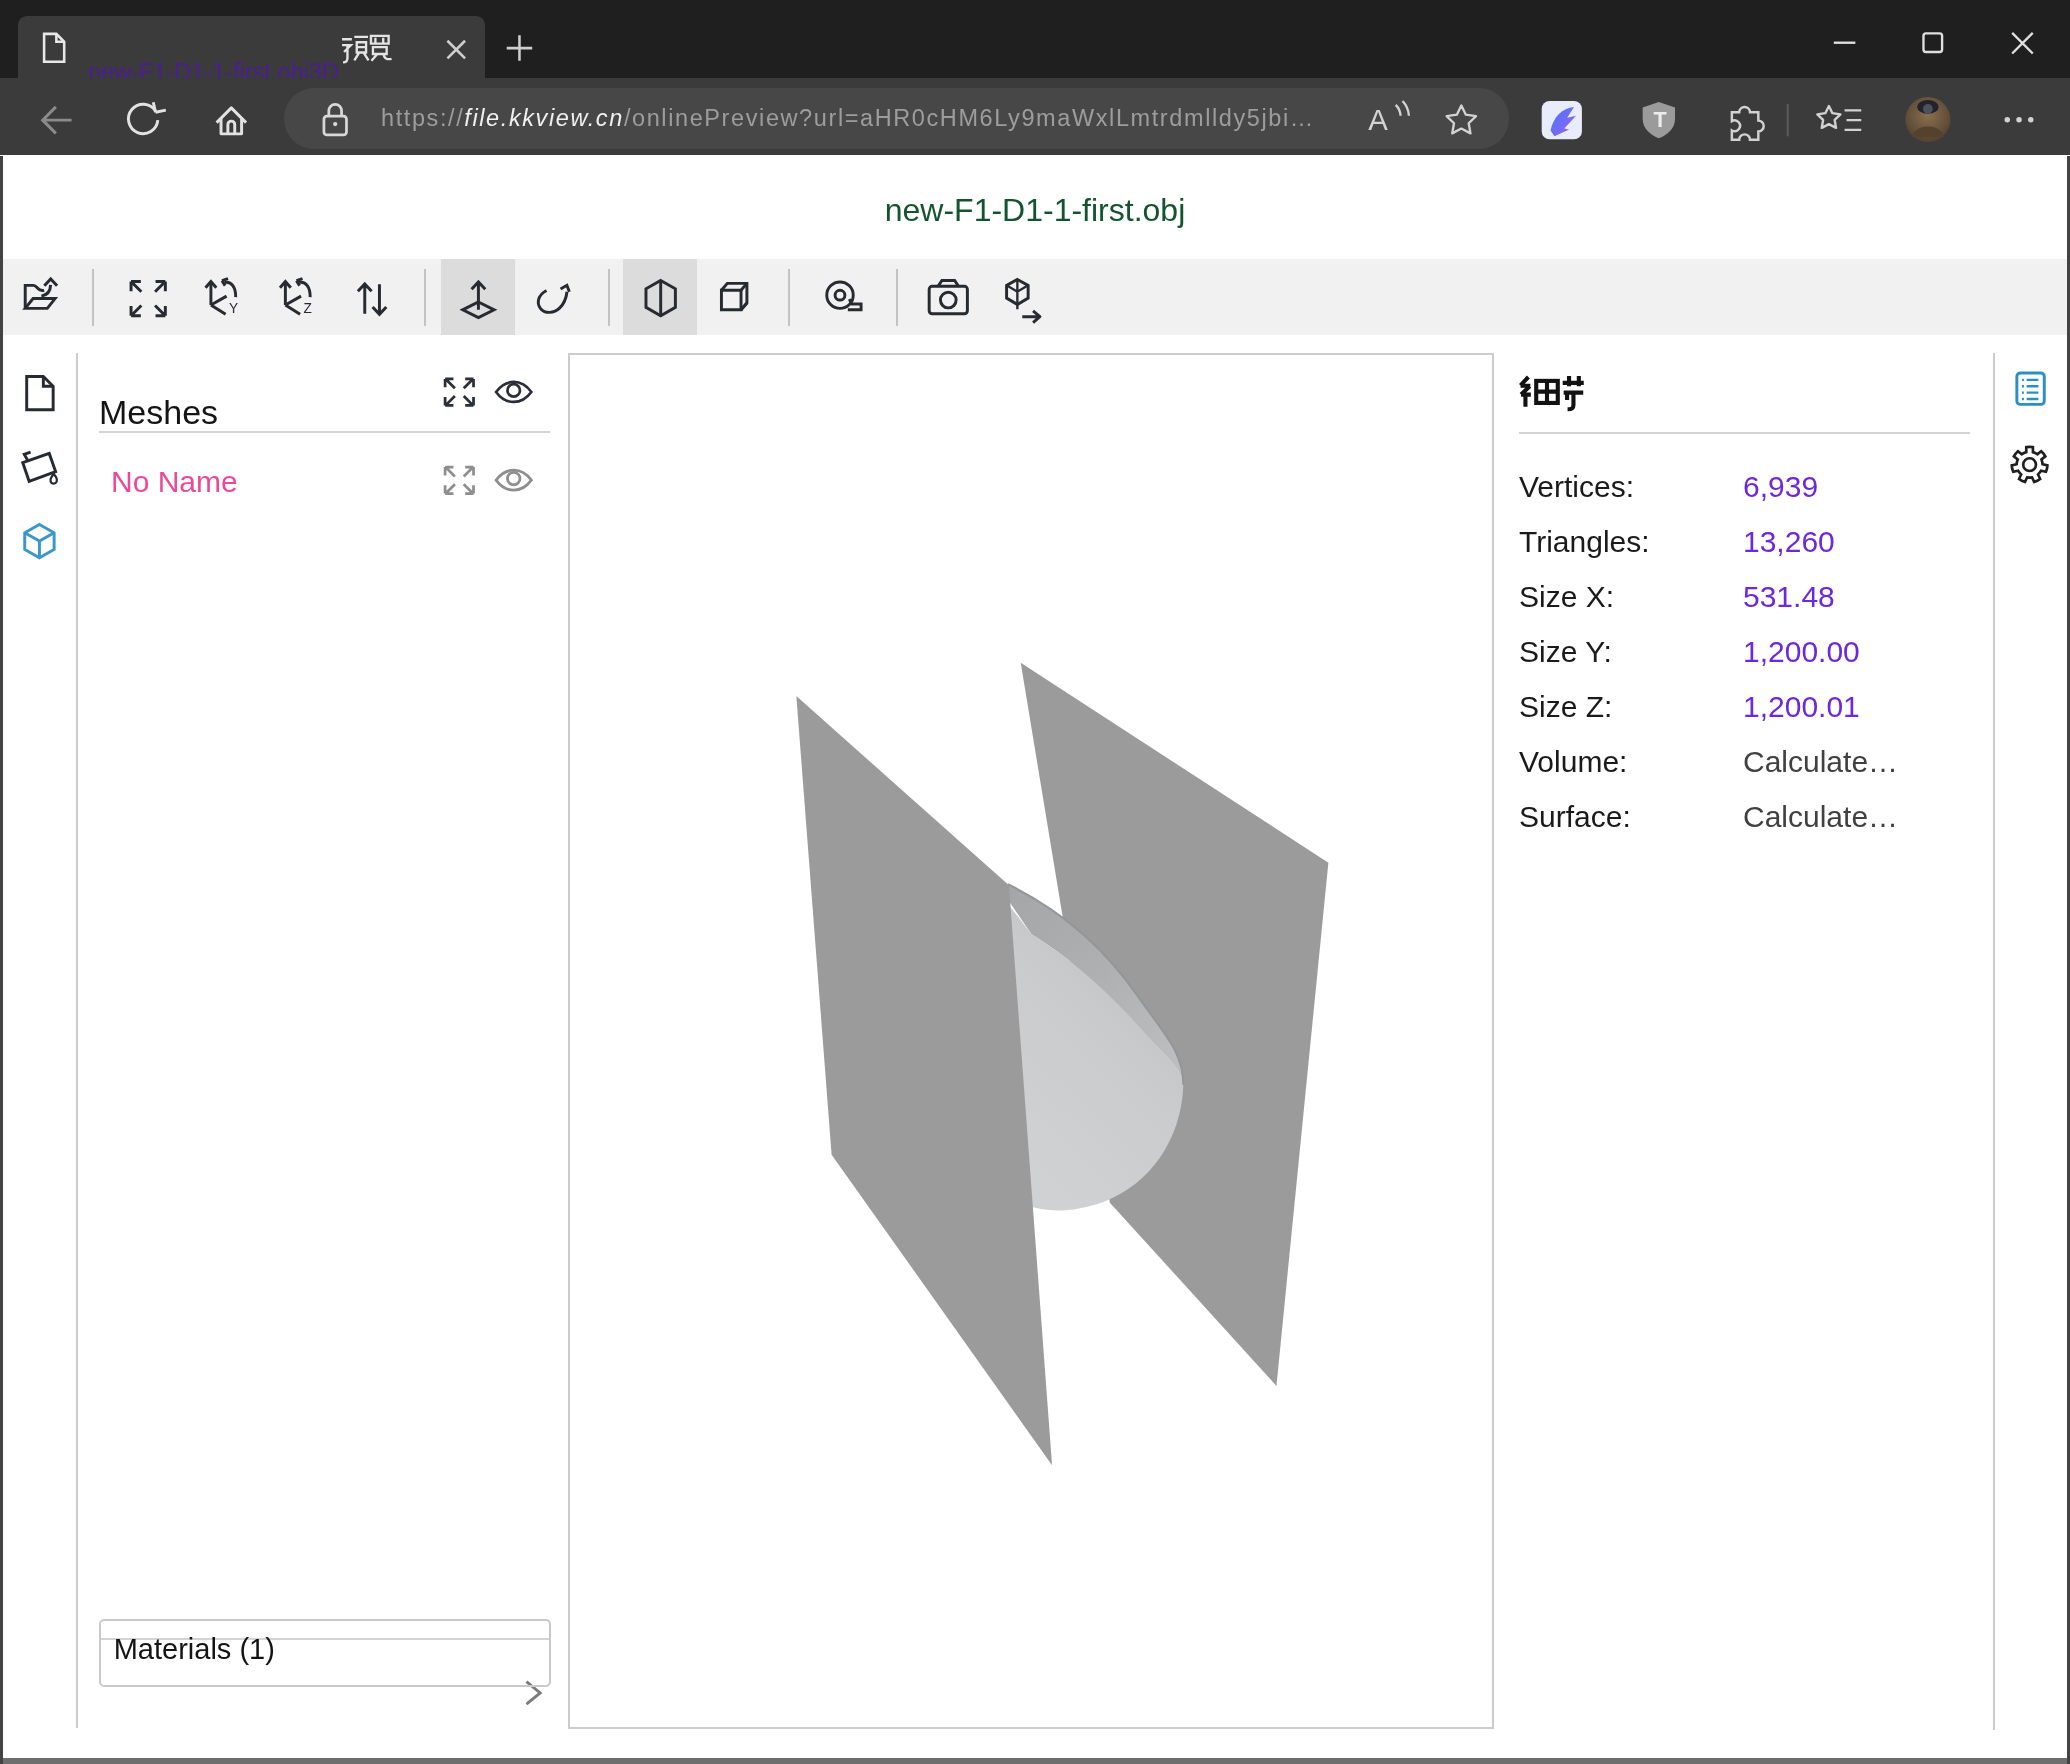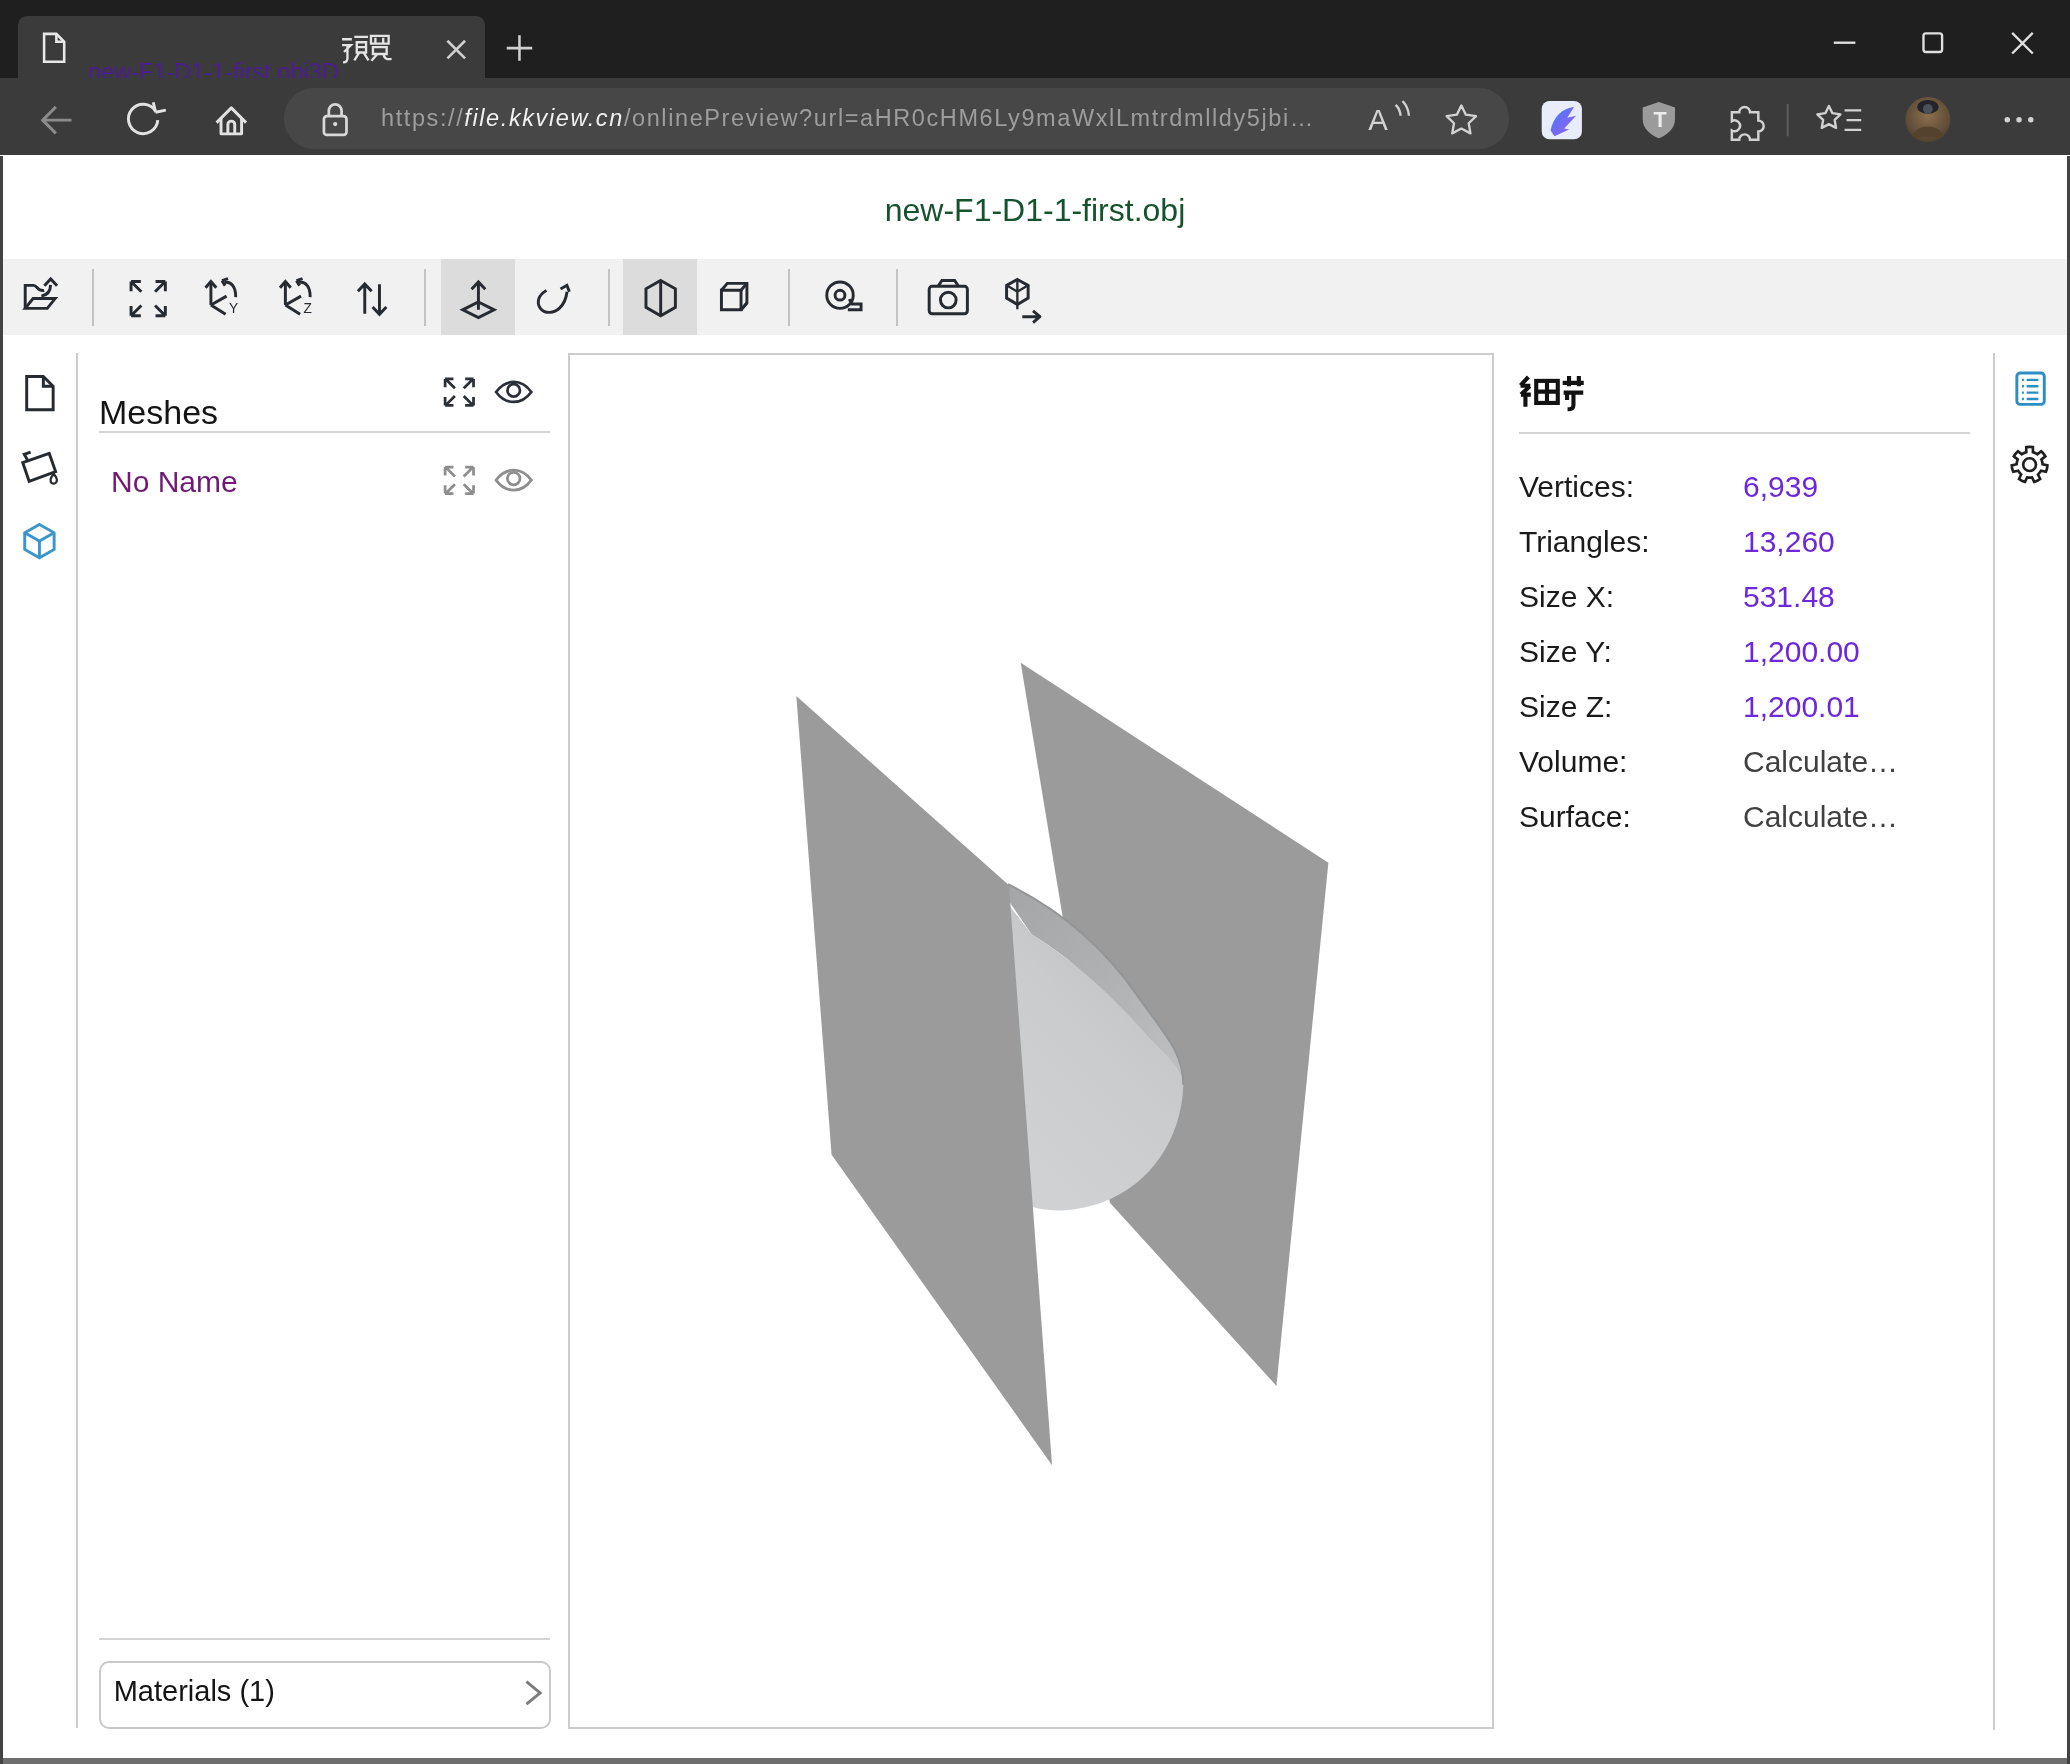--- a/index.html
+++ b/index.html
@@ -19,22 +19,22 @@
   #btmstrip{left:0;top:1758px;width:2070px;height:5.9px;background:#6e6e6e;}
   #lborder{left:0;top:156px;width:2.9px;height:1608px;background:#434343;}
   #rborder{left:2067px;top:156px;width:2.9px;height:1608px;background:#434343;}
   #title{left:0;top:192px;width:2070px;text-align:center;font-size:32px;color:#14532d;letter-spacing:0px;}
   #toolbar{left:2px;top:259px;width:2066px;height:76px;background:#f1f1f1;}
   .selcell{top:259px;width:74px;height:76px;background:#dcdcdc;}
   .tsep{top:269px;width:2px;height:57px;background:#c3c3c3;}
   .psepv{width:2px;background:#ccc;}
   .pseph{height:2px;background:#d4d4d4;}
   #meshes{left:99px;top:374px;font-size:34px;color:#141414;margin-top:19px;}
-  #noname{left:111px;top:465px;font-size:30px;color:#701a75;}
-  #matbtn{left:99px;top:1661px;width:448px;height:64px;border:2px solid #c9c9c9;border-radius:10px;}
+  #noname{left:111px;top:465px;font-size:30px;color:#ec4899;}
+  #matbtn{left:99px;top:1619px;width:448px;height:64px;border:2px solid #c9c9c9;border-radius:5px;}
   #matbtn span{position:absolute;left:12.7px;top:11.8px;font-size:29px;color:#141414;}
   
   .dlabel{left:1519px;font-size:30px;color:#1a1a1a;}
   .dvalue{left:1743px;font-size:30px;color:#6d28d9;}
   .dlink{left:1743px;font-size:30px;color:#404040;}
   #viewport{left:568px;top:353px;width:922px;height:1372px;border:2px solid #ccc;background:#fff;}
 </style>
 </head>
 <body>
 <div id="win">

